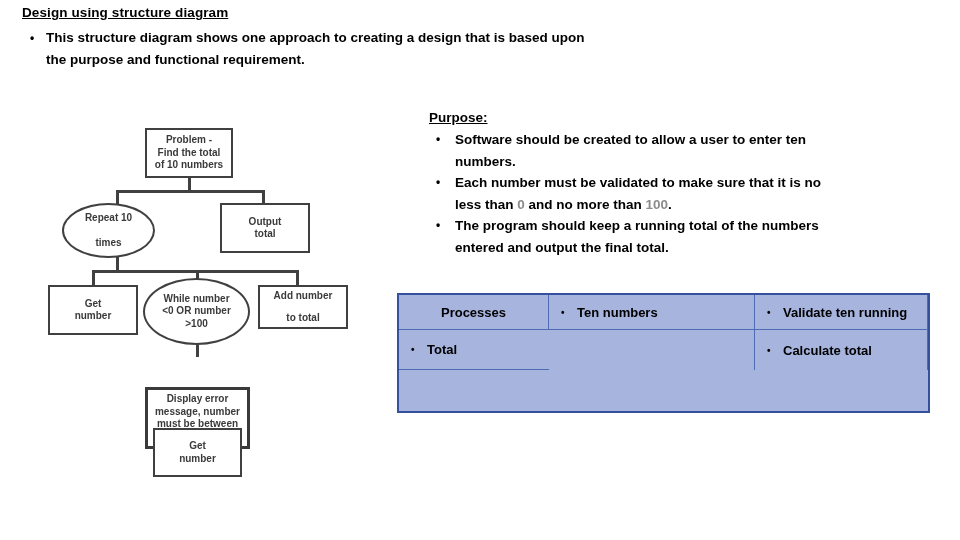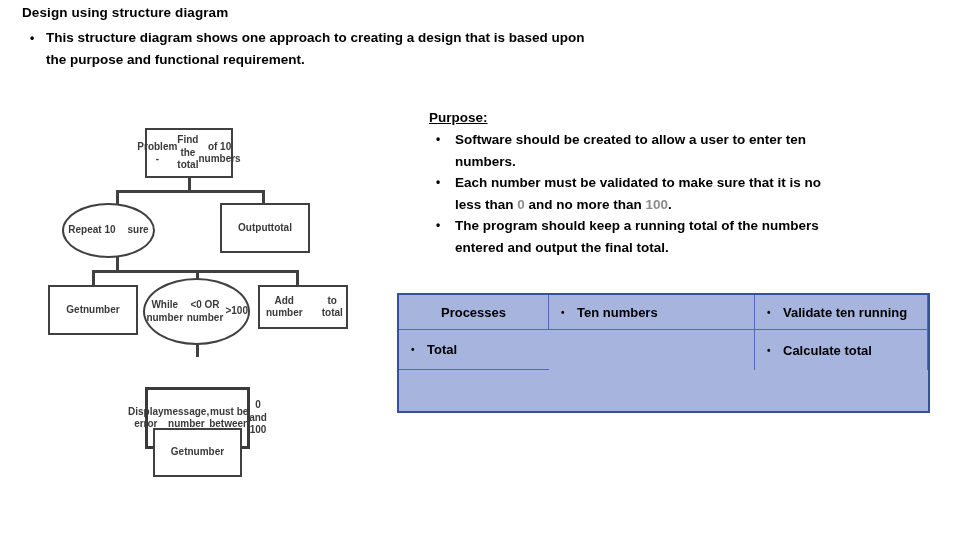--- a/index.html
+++ b/index.html
@@ -4,29 +4,29 @@
 <style>
   html,body{margin:0;padding:0;}
   body{
     width:960px;height:540px;background:#ffffff;position:relative;overflow:hidden;
     font-family:"Liberation Sans", sans-serif;color:#000;
     -webkit-font-smoothing:antialiased;
   }
   
   .title{
     position:absolute;left:22px;top:5px;font-size:13.5px;font-weight:600;
-    letter-spacing:.1px;
+    text-decoration:underline;letter-spacing:.1px;
   }
   .intro{position:absolute;left:30px;top:27px;display:flex;font-size:13.5px;font-weight:600;line-height:22px;}
   .intro .marker{width:16px;font-size:12px;}
   
   .sdiag{position:absolute;left:40px;top:115px;width:320px;height:370px;}
   .dnode{
-    position:absolute;display:flex;flex-direction:row;align-items:center;justify-content:center;
-    text-align:center;font-size:10px;font-weight:700;color:#3a3a3a;line-height:12.5px;
+    position:absolute;display:flex;flex-direction:column;align-items:center;justify-content:center;
+    font-size:10px;font-weight:700;color:#3a3a3a;line-height:12.5px;
     background:#fff;box-sizing:border-box;
   }
   .dnode span{display:block;}
   .dbox{border:2px solid #404040;}
   .dbox-thick{border:3px solid #3a3a3a;margin-top:32px;}
   .dell{border:2px solid #404040;border-radius:50%;}
   .dline{position:absolute;background:#404040;}
   
   .purpose{position:absolute;left:429px;top:107px;width:468px;font-size:13.5px;font-weight:600;}
   .purpose .head{text-decoration:underline;line-height:22px;}
@@ -75,21 +75,21 @@
     <div class="dline" style="left:156px;top:228px;width:3px;height:14px;"></div>
     <div class="dline" style="left:156px;top:300px;width:3px;height:15px;"></div>
 
     <div class="dnode dbox" style="left:105px;top:13px;width:88px;height:50px;">
       <span>Problem -</span>
       <span>Find the total</span>
       <span>of 10 numbers</span>
     </div>
     <div class="dnode dell" style="left:22px;top:88px;width:93px;height:55px;gap:12px;">
       <span>Repeat 10</span>
-      <span>sure</span>
+      <span>times</span>
     </div>
     <div class="dnode dbox" style="left:180px;top:88px;width:90px;height:50px;">
       <span>Output</span>
       <span>total</span>
     </div>
     <div class="dnode dbox" style="left:8px;top:170px;width:90px;height:50px;">
       <span>Get</span>
       <span>number</span>
     </div>
     <div class="dnode dell" style="left:103px;top:163px;width:107px;height:67px;">

